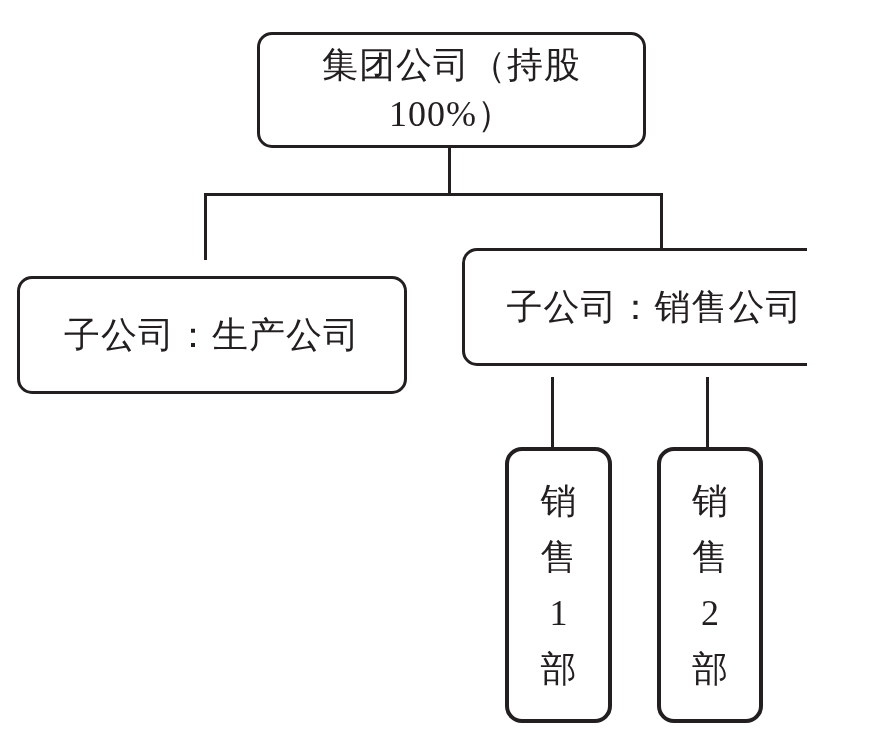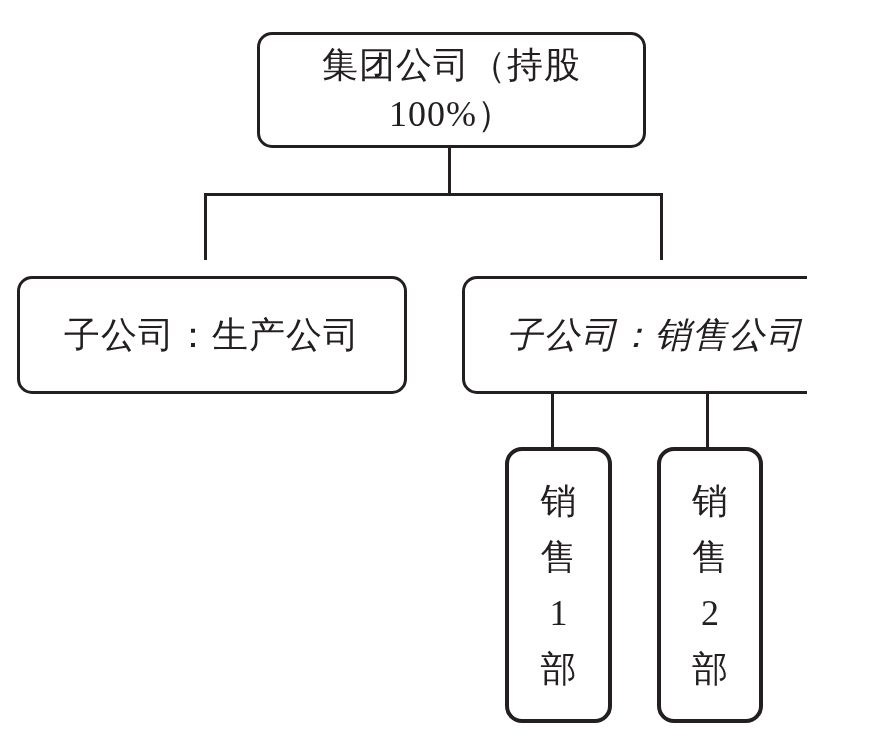--- a/index.html
+++ b/index.html
@@ -24,21 +24,21 @@
     background: #ffffff;
     display: flex;
     align-items: center;
     justify-content: center;
     text-align: center;
     font-size: 36px;
     letter-spacing: 1px;
   }
   .node-root  { left: 257px; top: 32px;  width: 389px; height: 116px; }
   .node-left  { left: 17px;  top: 276px; width: 390px; height: 118px; }
-  .node-right { left: 462px; top: 276px; width: 385px; height: 118px; font-style: italic; }
+  .node-right { left: 462px; top: 248px; width: 385px; height: 118px; }
   .vnode {
     position: absolute;
     box-sizing: border-box;
     border: 4px solid #231f20;
     border-radius: 17px;
     background: #ffffff;
     display: flex;
     flex-direction: column;
     align-items: center;
     justify-content: center;

